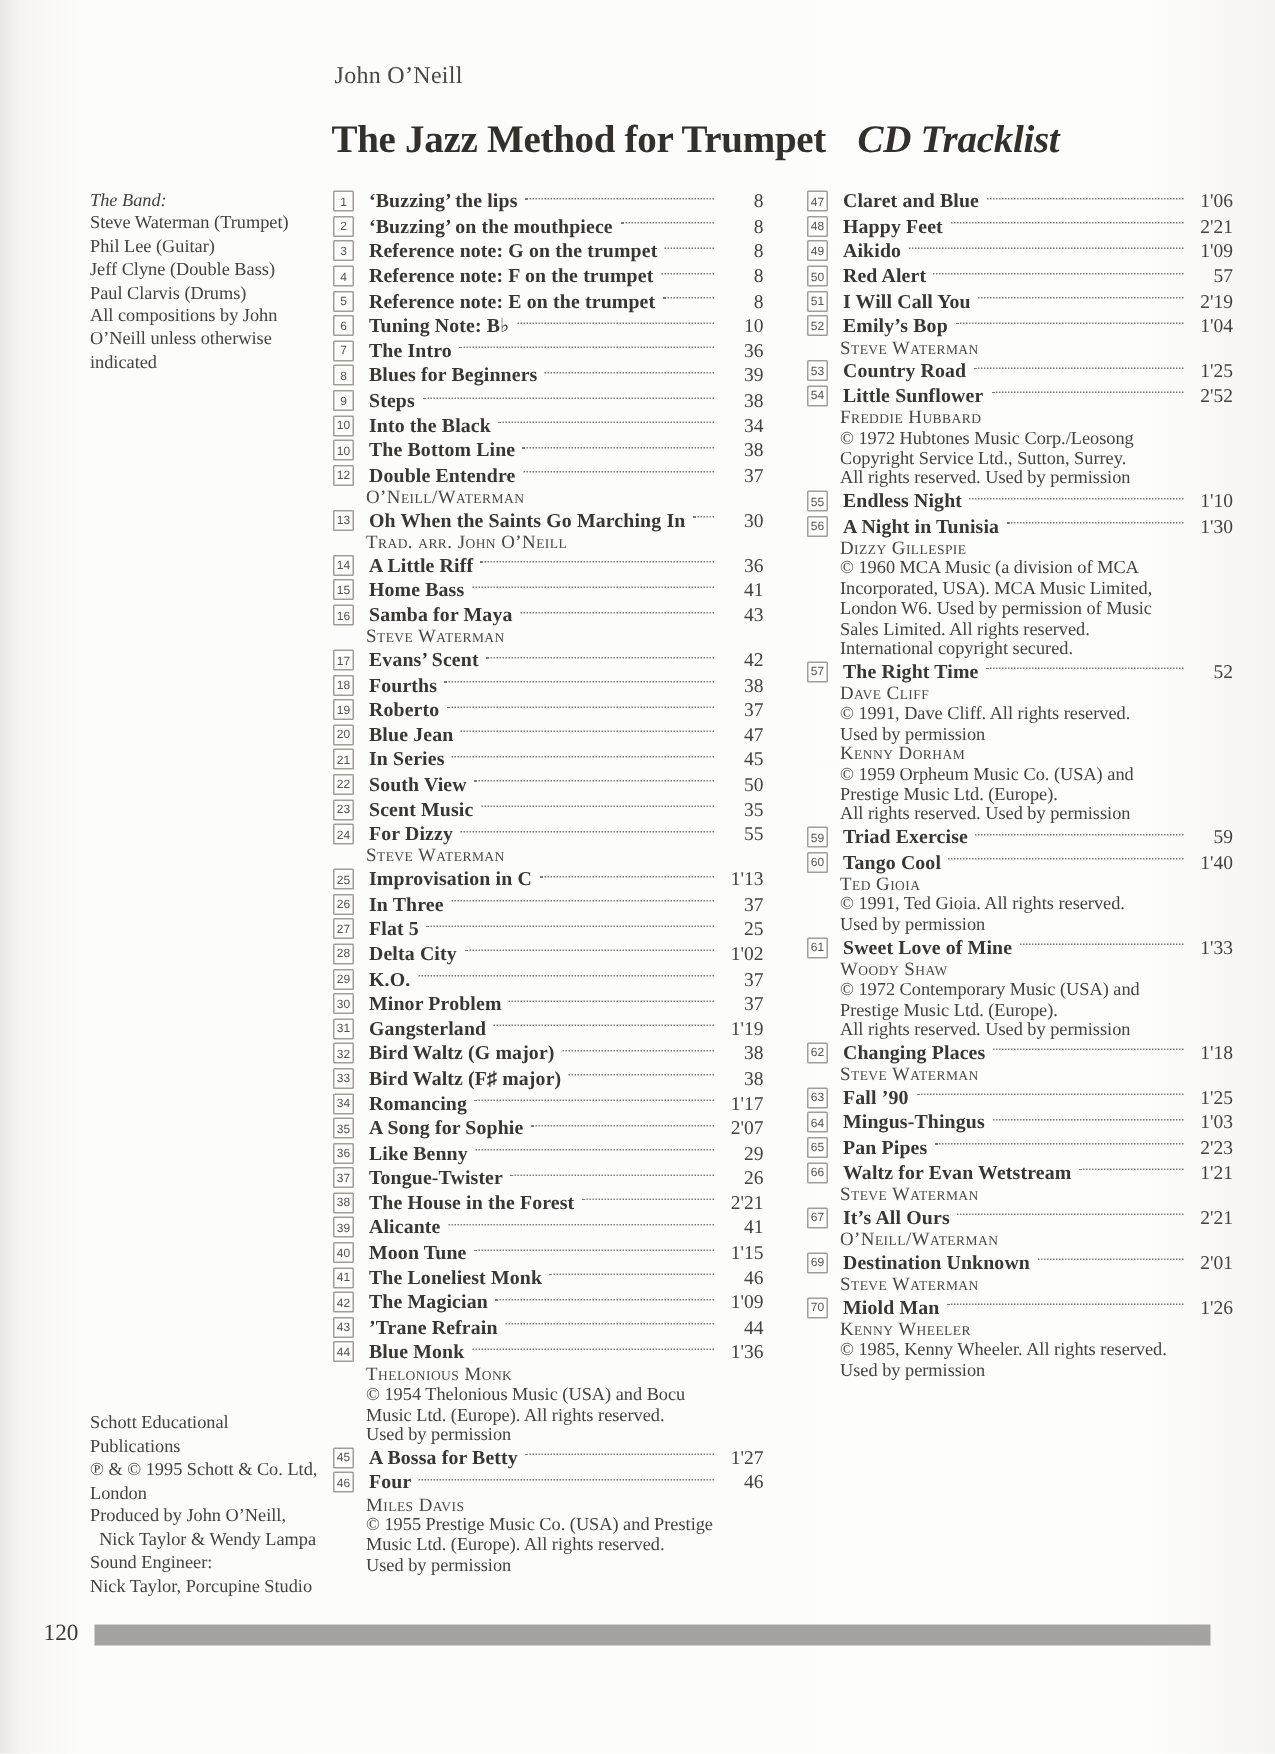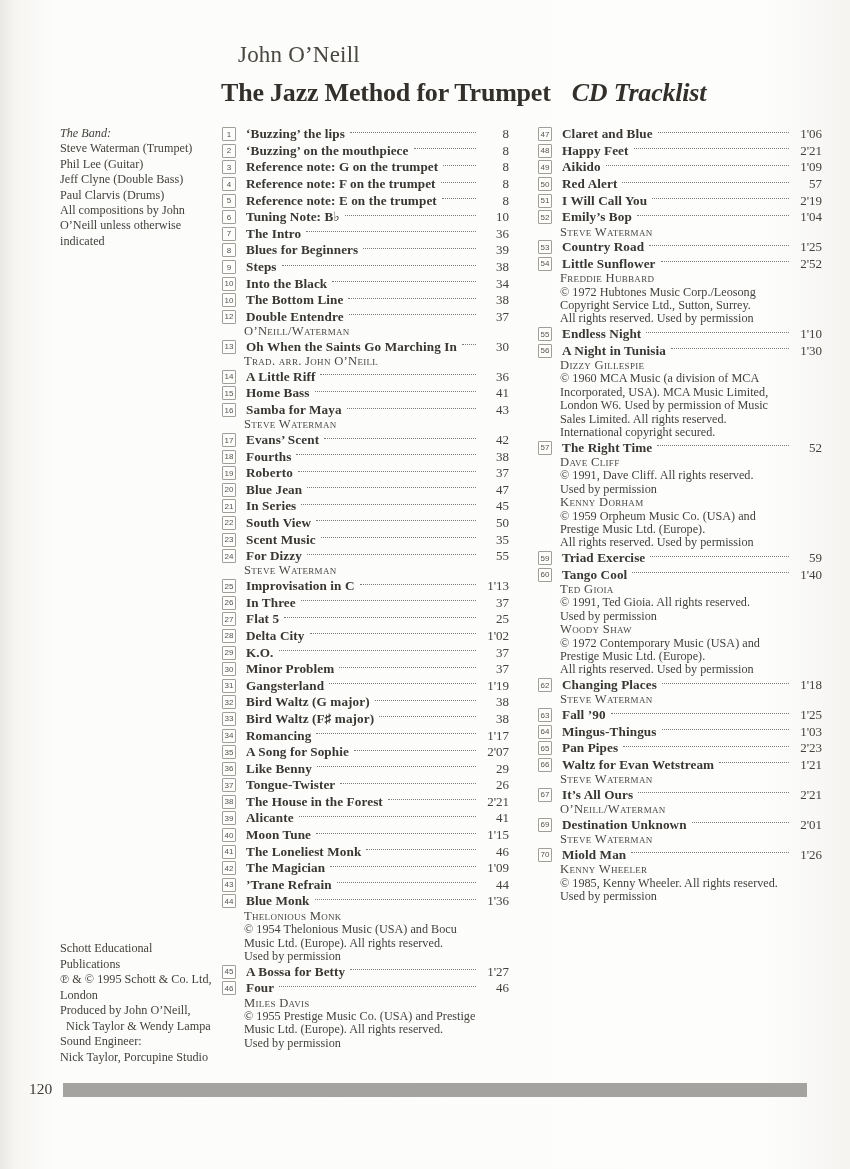--- a/index.html
+++ b/index.html
@@ -7,21 +7,21 @@
     width:850px;height:1169px;position:relative;overflow:hidden;
     font-family:"Liberation Serif","DejaVu Serif",serif;
     background:
       linear-gradient(90deg,#e9e8e5 0px,#f6f5f2 14px,#fcfcfa 55px,#fdfdfc 90%,#f5f4f1 100%),
       #fdfdfc;
     color:#45423d;
   }
   .page{position:absolute;inset:0;}
 
   
-  .author{position:absolute;left:238px;top:42px;font-size:23px;color:#4a4741;letter-spacing:.2px;}
+  .author{position:absolute;left:223px;top:42px;font-size:16px;color:#4a4741;letter-spacing:.2px;}
   .main-title{position:absolute;left:221px;top:61px;font-size:26px;font-weight:bold;color:#33302b;
     letter-spacing:-0.2px;white-space:nowrap;}
   .main-title em{font-style:italic;margin-left:21px;}
 
   
   .band-block{position:absolute;left:60px;top:126px;width:162px;font-size:12.2px;line-height:15.4px;color:#45423d;}
   .band-heading{font-style:italic;}
   .publisher-block{position:absolute;left:60px;top:941px;width:180px;font-size:12.2px;line-height:15.5px;
     color:#45423d;white-space:pre;}
 
@@ -454,20 +454,26 @@
         </div>
         <div class="track-row">
           <span class="num-box">60</span>
           <span class="track-title">Tango Cool</span>
           <span class="leader"></span>
           <span class="track-value">1'40</span>
         </div>
         <div class="sub composer">Ted Gioia</div>
         <div class="sub copyright">© 1991, Ted Gioia. All rights reserved.</div>
         <div class="sub copyright">Used by permission</div>
+        <div class="track-row">
+          <span class="num-box">61</span>
+          <span class="track-title">Sweet Love of Mine</span>
+          <span class="leader"></span>
+          <span class="track-value">1'33</span>
+        </div>
         <div class="sub composer">Woody Shaw</div>
         <div class="sub copyright">© 1972 Contemporary  Music (USA) and</div>
         <div class="sub copyright">Prestige Music Ltd. (Europe).</div>
         <div class="sub copyright">All rights reserved. Used by permission</div>
         <div class="track-row">
           <span class="num-box">62</span>
           <span class="track-title">Changing Places</span>
           <span class="leader"></span>
           <span class="track-value">1'18</span>
         </div>

